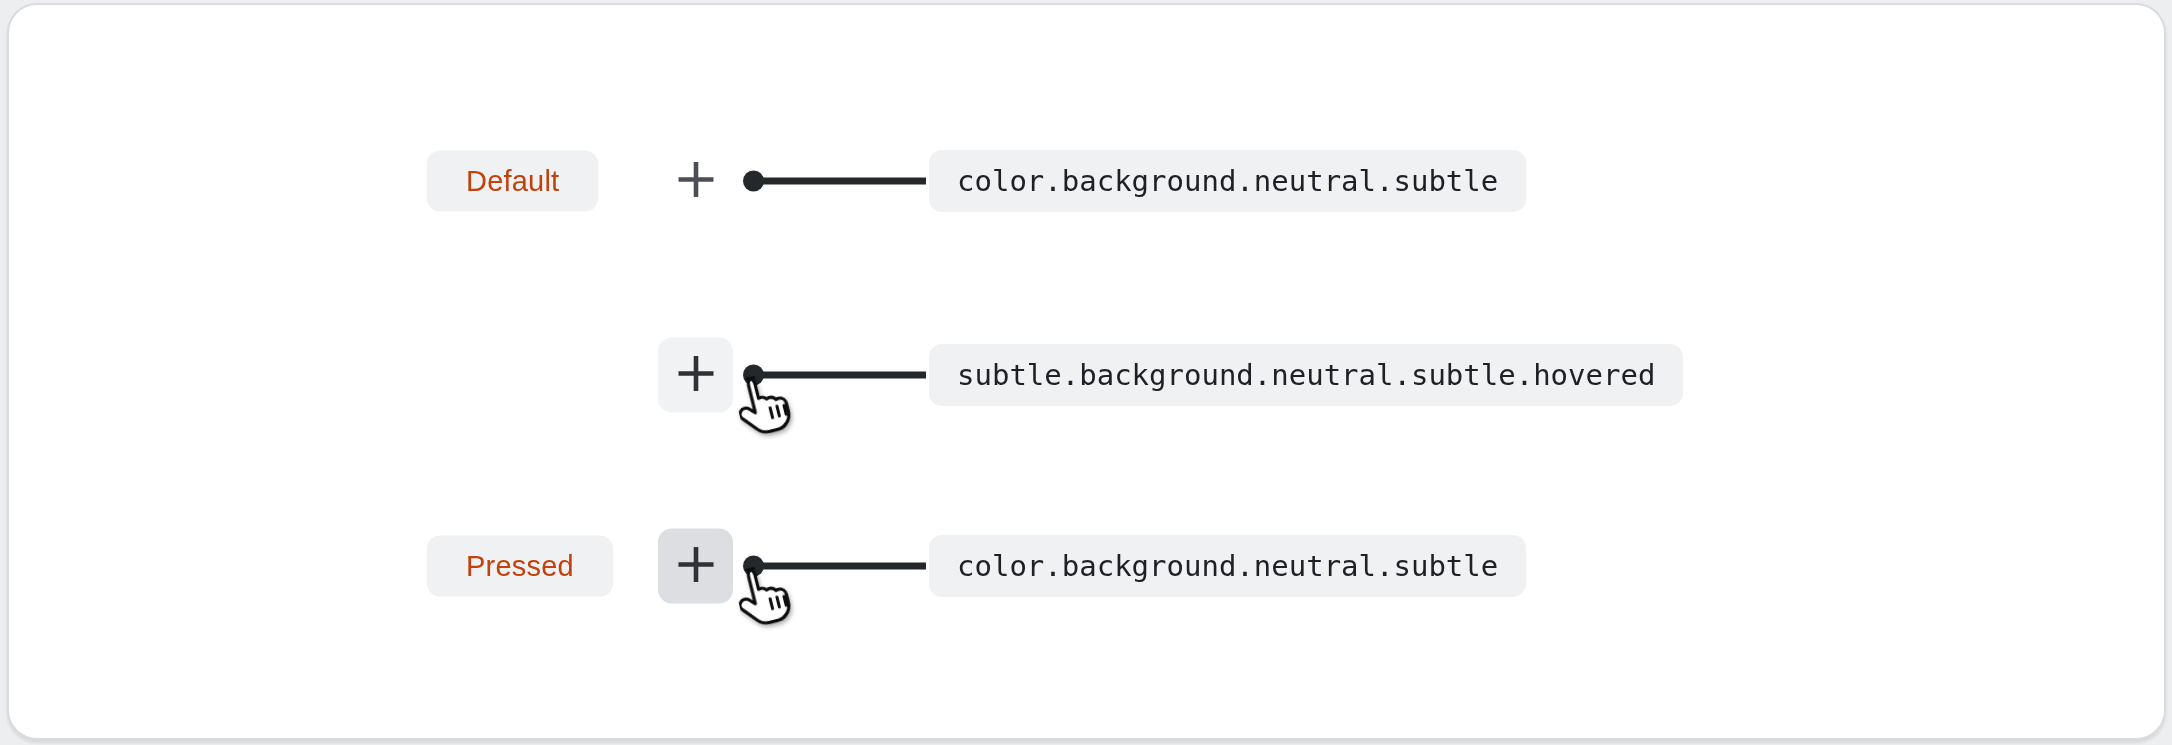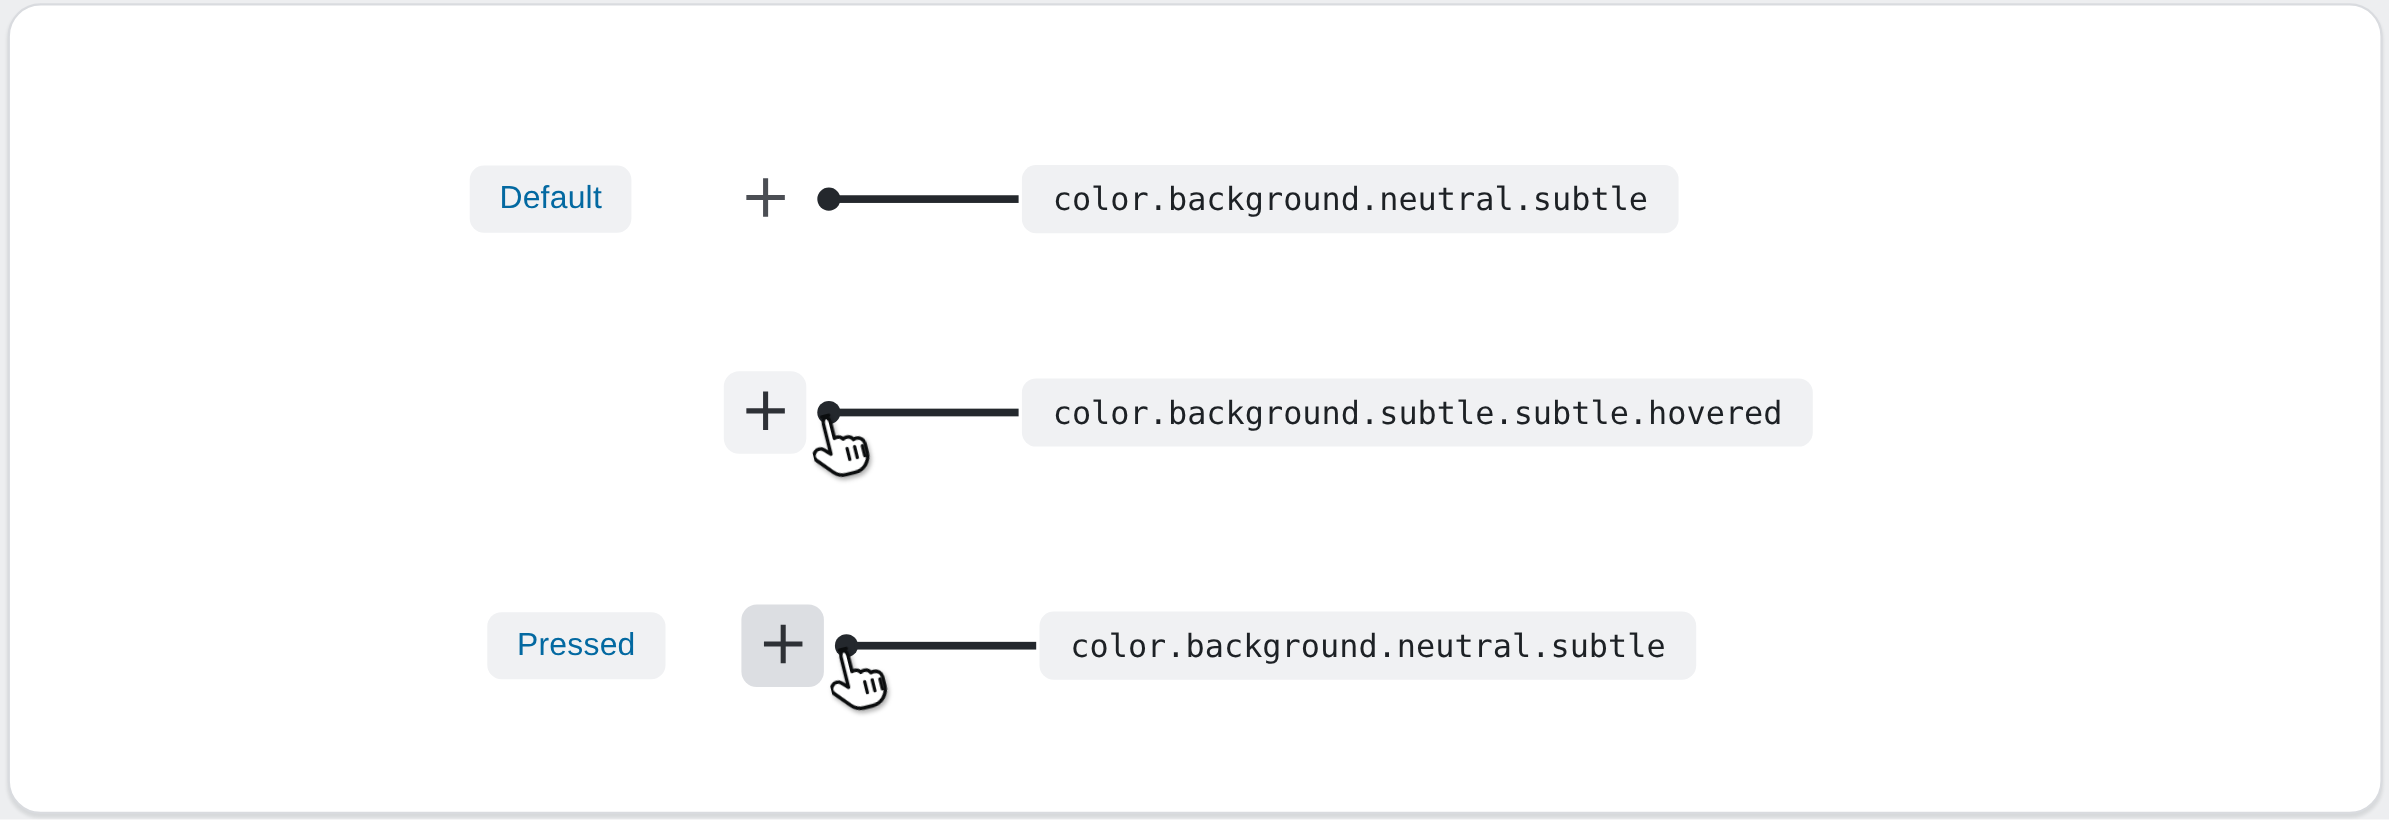--- a/index.html
+++ b/index.html
@@ -12,29 +12,29 @@
     position:absolute;left:7px;top:3px;right:6px;bottom:5px;
     background:#FFFFFF;
     border:2px solid #D9DBDF;
     border-radius:30px;
     box-shadow:0 3px 3px rgba(27,35,44,0.10);
   }
   .stage{position:absolute;left:0;top:0;width:100%;height:100%;}
   .row{position:absolute;left:427px;height:76px;width:1400px;}
   .row-0{top:143px;}
   .row-1{top:337px;}
-  .row-2{top:549px;margin-left:16px;}
+  .row-2{top:528px;}
   .vcenter{position:absolute;top:50%;transform:translateY(-50%);}
 
   .state-badge{
     left:0;
     display:inline-flex;align-items:center;
-    height:61px;padding:0 27px;
+    height:61px;padding:0 39px;
     background:#F0F1F3;border-radius:13px;
-    font-size:29px;color:#0369a1;letter-spacing:0.2px;
+    font-size:29px;color:#c2410c;letter-spacing:0.2px;
     white-space:nowrap;
   }
   .plus-btn{
     left:231px;width:75px;height:75px;
     display:flex;align-items:center;justify-content:center;
     border:none;background:transparent;border-radius:14px;
     padding:0;cursor:pointer;
   }
   .connector{
     left:316px;display:flex;align-items:center;
@@ -85,21 +85,21 @@
       <span>
         <svg width="42" height="42" viewBox="0 0 42 42">
           <path class="plus-path" d="M21 3.5 V38.5 M3.5 21 H38.5" stroke="#2E3136" stroke-width="4.6" fill="none"></path>
         </svg>
       </span>
     </button>
     <span class="connector vcenter">
       <span class="dot" style="background: rgb(36, 40, 45);"></span>
       <span class="line" style="background: rgb(36, 40, 45);"></span>
     </span>
-    <span class="token-badge vcenter">color.background.subtle.subtle.hovered</span>
+    <span class="token-badge vcenter">subtle.background.neutral.subtle.hovered</span>
     <svg class="cursor" viewBox="0 0 64 68">
       <path d="M24 3.5 c-4 0 -7 3 -7 7 v30 l-5.5 -5.5 c-2.5 -2.5 -6.5 -2.5 -9 0 -2.3 2.3 -2.4 6 -0.2 8.5 l12.5 14.5 c3 3.5 7.4 5.5 12 5.5 h8.7 c8.8 0 16 -7.2 16 -16 v-9 c0 -4 -3 -7 -7 -7 -1 0 -2 0.2 -2.9 0.6 -1 -2.3 -3.3 -3.9 -6 -3.9 -1.3 0 -2.5 0.4 -3.5 1 -1.2 -1.9 -3.3 -3.2 -5.6 -3.2 -0.9 0 -1.8 0.2 -2.5 0.5 v-16 c0 -4 -3 -7 -7 -7 z" fill="#FFFFFF" stroke="#0B0D0E" stroke-width="3.4" stroke-linejoin="round"></path>
       <path d="M33.5 39 v11 M41 39 v11 M48.5 40 v10" fill="none" stroke="#0B0D0E" stroke-width="3.2" stroke-linecap="round"></path>
     </svg>
   </div>
 
   <div class="row row-2">
     <span class="state-badge vcenter">Pressed</span>
     <button class="plus-btn vcenter" style="background: rgb(220, 222, 226);">
       <span>

